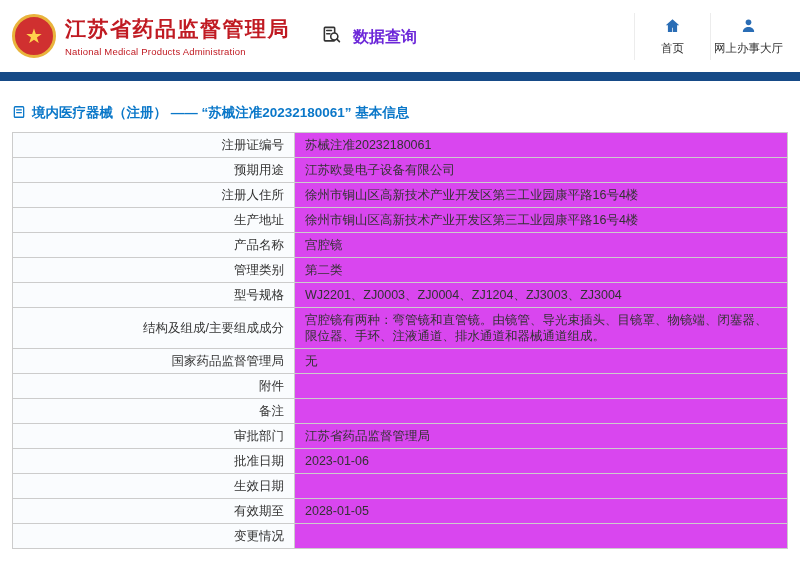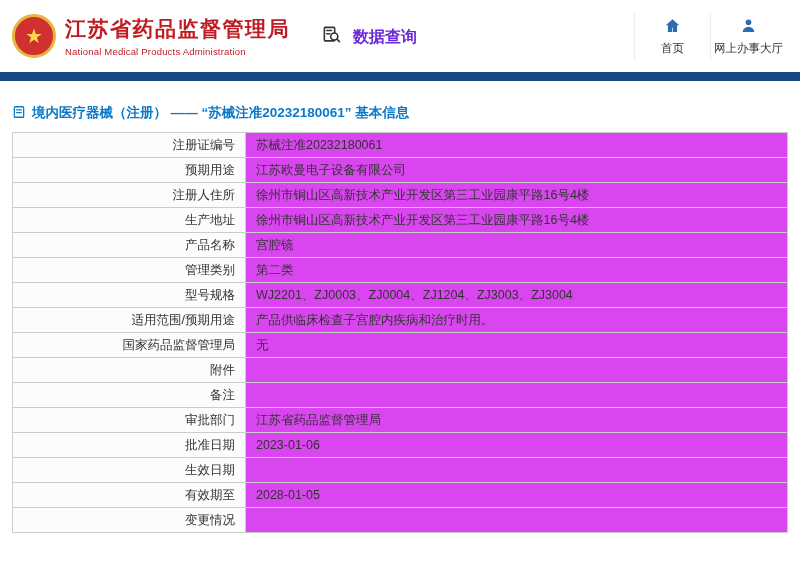--- a/index.html
+++ b/index.html
@@ -47,21 +47,21 @@
   
   table.detail {
     width:calc(100% - 24px); margin:0 12px 18px 12px;
     border-collapse:collapse; table-layout:fixed;
   }
   table.detail th, table.detail td {
     border:1px solid #ccc; font-size:12.5px; font-weight:normal;
     padding:4px 10px; line-height:16px; height:25px; vertical-align:middle;
   }
   table.detail th {
-    width:233px; text-align:right; color:#333; background:#fafcfe;
+    width:282px; text-align:right; color:#333; background:#fafcfe;
     white-space:nowrap;
   }
   table.detail td { text-align:left; color:#333; background:#d946ef; word-break:break-all; }
 </style>
 </head>
 <body>
 
 <div class="header">
   <div class="brand">
     <div class="emblem">★</div>
@@ -142,22 +142,22 @@
     </tr>
     <tr>
       <th>管理类别</th>
       <td>第二类</td>
     </tr>
     <tr>
       <th>型号规格</th>
       <td>WJ2201、ZJ0003、ZJ0004、ZJ1204、ZJ3003、ZJ3004</td>
     </tr>
     <tr>
-      <th>适用范围/预期用途</th>
-      <td>产品供临床检查子宫腔内疾病和治疗时用。</td>
+      <th>结构及组成/主要组成成分</th>
+      <td>宫腔镜有两种：弯管镜和直管镜。由镜管、导光束插头、目镜罩、物镜端、闭塞器、限位器、手环、注液通道、排水通道和器械通道组成。</td>
     </tr>
     <tr>
       <th>国家药品监督管理局</th>
       <td>无</td>
     </tr>
     <tr>
       <th>附件</th>
       <td></td>
     </tr>
     <tr>

